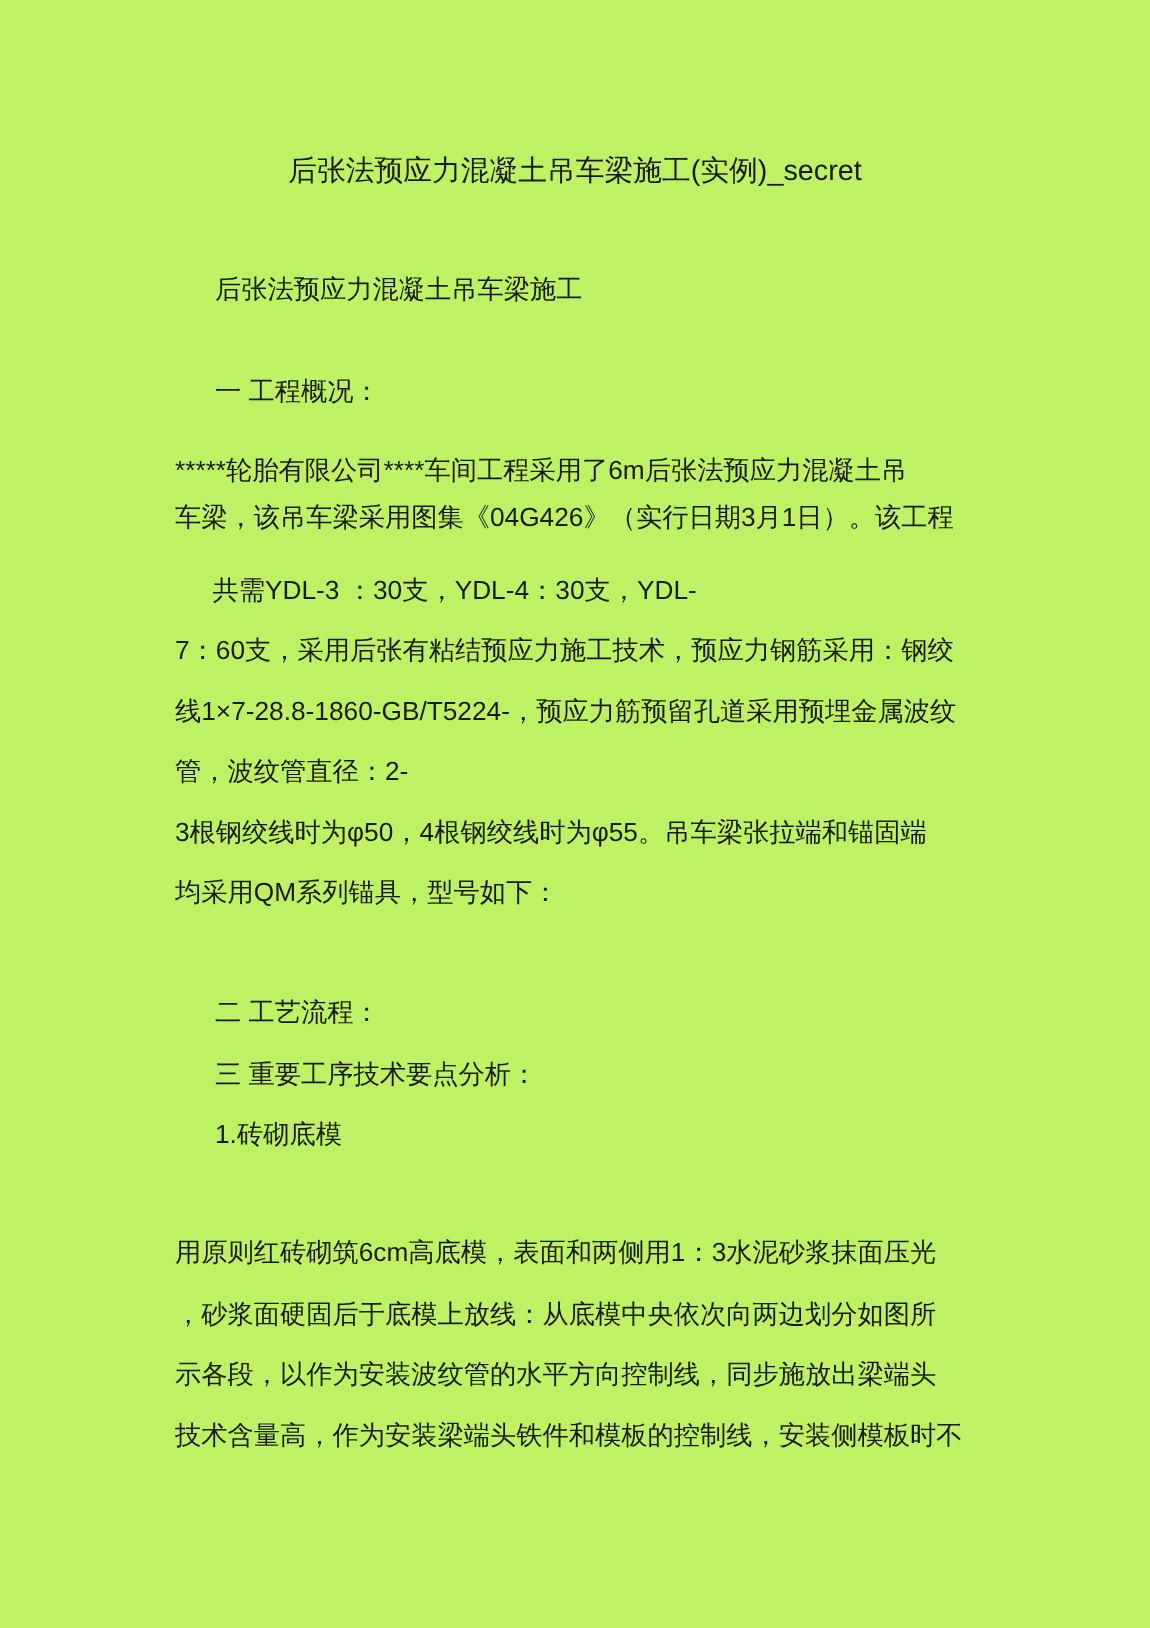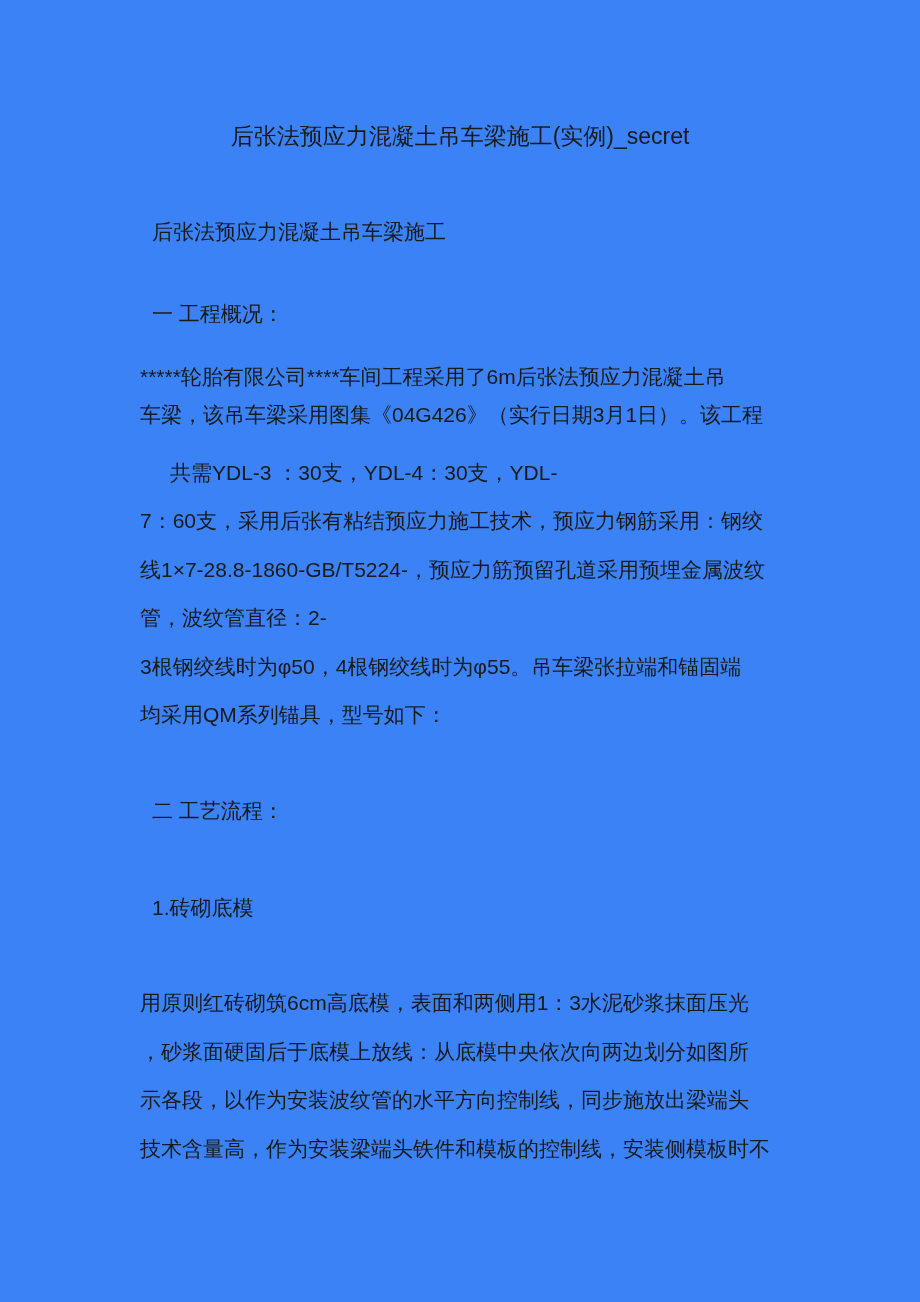--- a/index.html
+++ b/index.html
@@ -14,41 +14,41 @@
       overflow: hidden;
       font-family: "Liberation Sans", "DejaVu Sans", sans-serif;
       color: #111111;
     }
     .page {
       position: absolute;
       left: 0;
       top: 0;
       width: 920px;
       height: 1302px;
-      background: #3b82f6;
+      background: #bef264;
     }
     .doc-title {
       position: absolute;
       left: 0;
       width: 920px;
       top: 120px;
       text-align: center;
       font-size: 23px;
       line-height: 32px;
       color: #1a1a1a;
       white-space: nowrap;
     }
     .line {
       position: absolute;
       font-size: 21px;
       line-height: 30px;
       color: #1a1a1a;
       white-space: nowrap;
     }
-    .indent { left: 152px; }
+    .indent { left: 172px; }
     .flush { left: 140px; }
   </style>
 </head>
 <body>
 
 <div class="page">
 
   <div class="doc-title">后张法预应力混凝土吊车梁施工(实例)_secret</div>
 
   <div class="line indent" style="top:217px;">后张法预应力混凝土吊车梁施工</div>
@@ -62,20 +62,21 @@
     <div class="line flush" style="top:506px;">7：60支，采用后张有粘结预应力施工技术，预应力钢筋采用：钢绞</div>
     <div class="line flush" style="top:555px;">线1×7-28.8-1860-GB/T5224-，预应力筋预留孔道采用预埋金属波纹</div>
     <div class="line flush" style="top:603px;">管，波纹管直径：2-</div>
     <div class="line flush" style="top:652px;">3根钢绞线时为φ50，4根钢绞线时为φ55。吊车梁张拉端和锚固端</div>
     <div class="line flush" style="top:700px;">均采用QM系列锚具，型号如下：</div>
   </div>
 
 
   <div class="line indent" style="top:796px;">二 工艺流程：</div>
 
+  <div class="line indent" style="top:845px;">三 重要工序技术要点分析：</div>
 
   <div class="line indent" style="top:893px;">1.砖砌底模</div>
 
   <div>
     <div class="line flush" style="top:988px;">用原则红砖砌筑6cm高底模，表面和两侧用1：3水泥砂浆抹面压光</div>
     <div class="line flush" style="top:1037px;">，砂浆面硬固后于底模上放线：从底模中央依次向两边划分如图所</div>
     <div class="line flush" style="top:1085px;">示各段，以作为安装波纹管的水平方向控制线，同步施放出梁端头</div>
     <div class="line flush" style="top:1134px;">技术含量高，作为安装梁端头铁件和模板的控制线，安装侧模板时不</div>
   </div>
 

